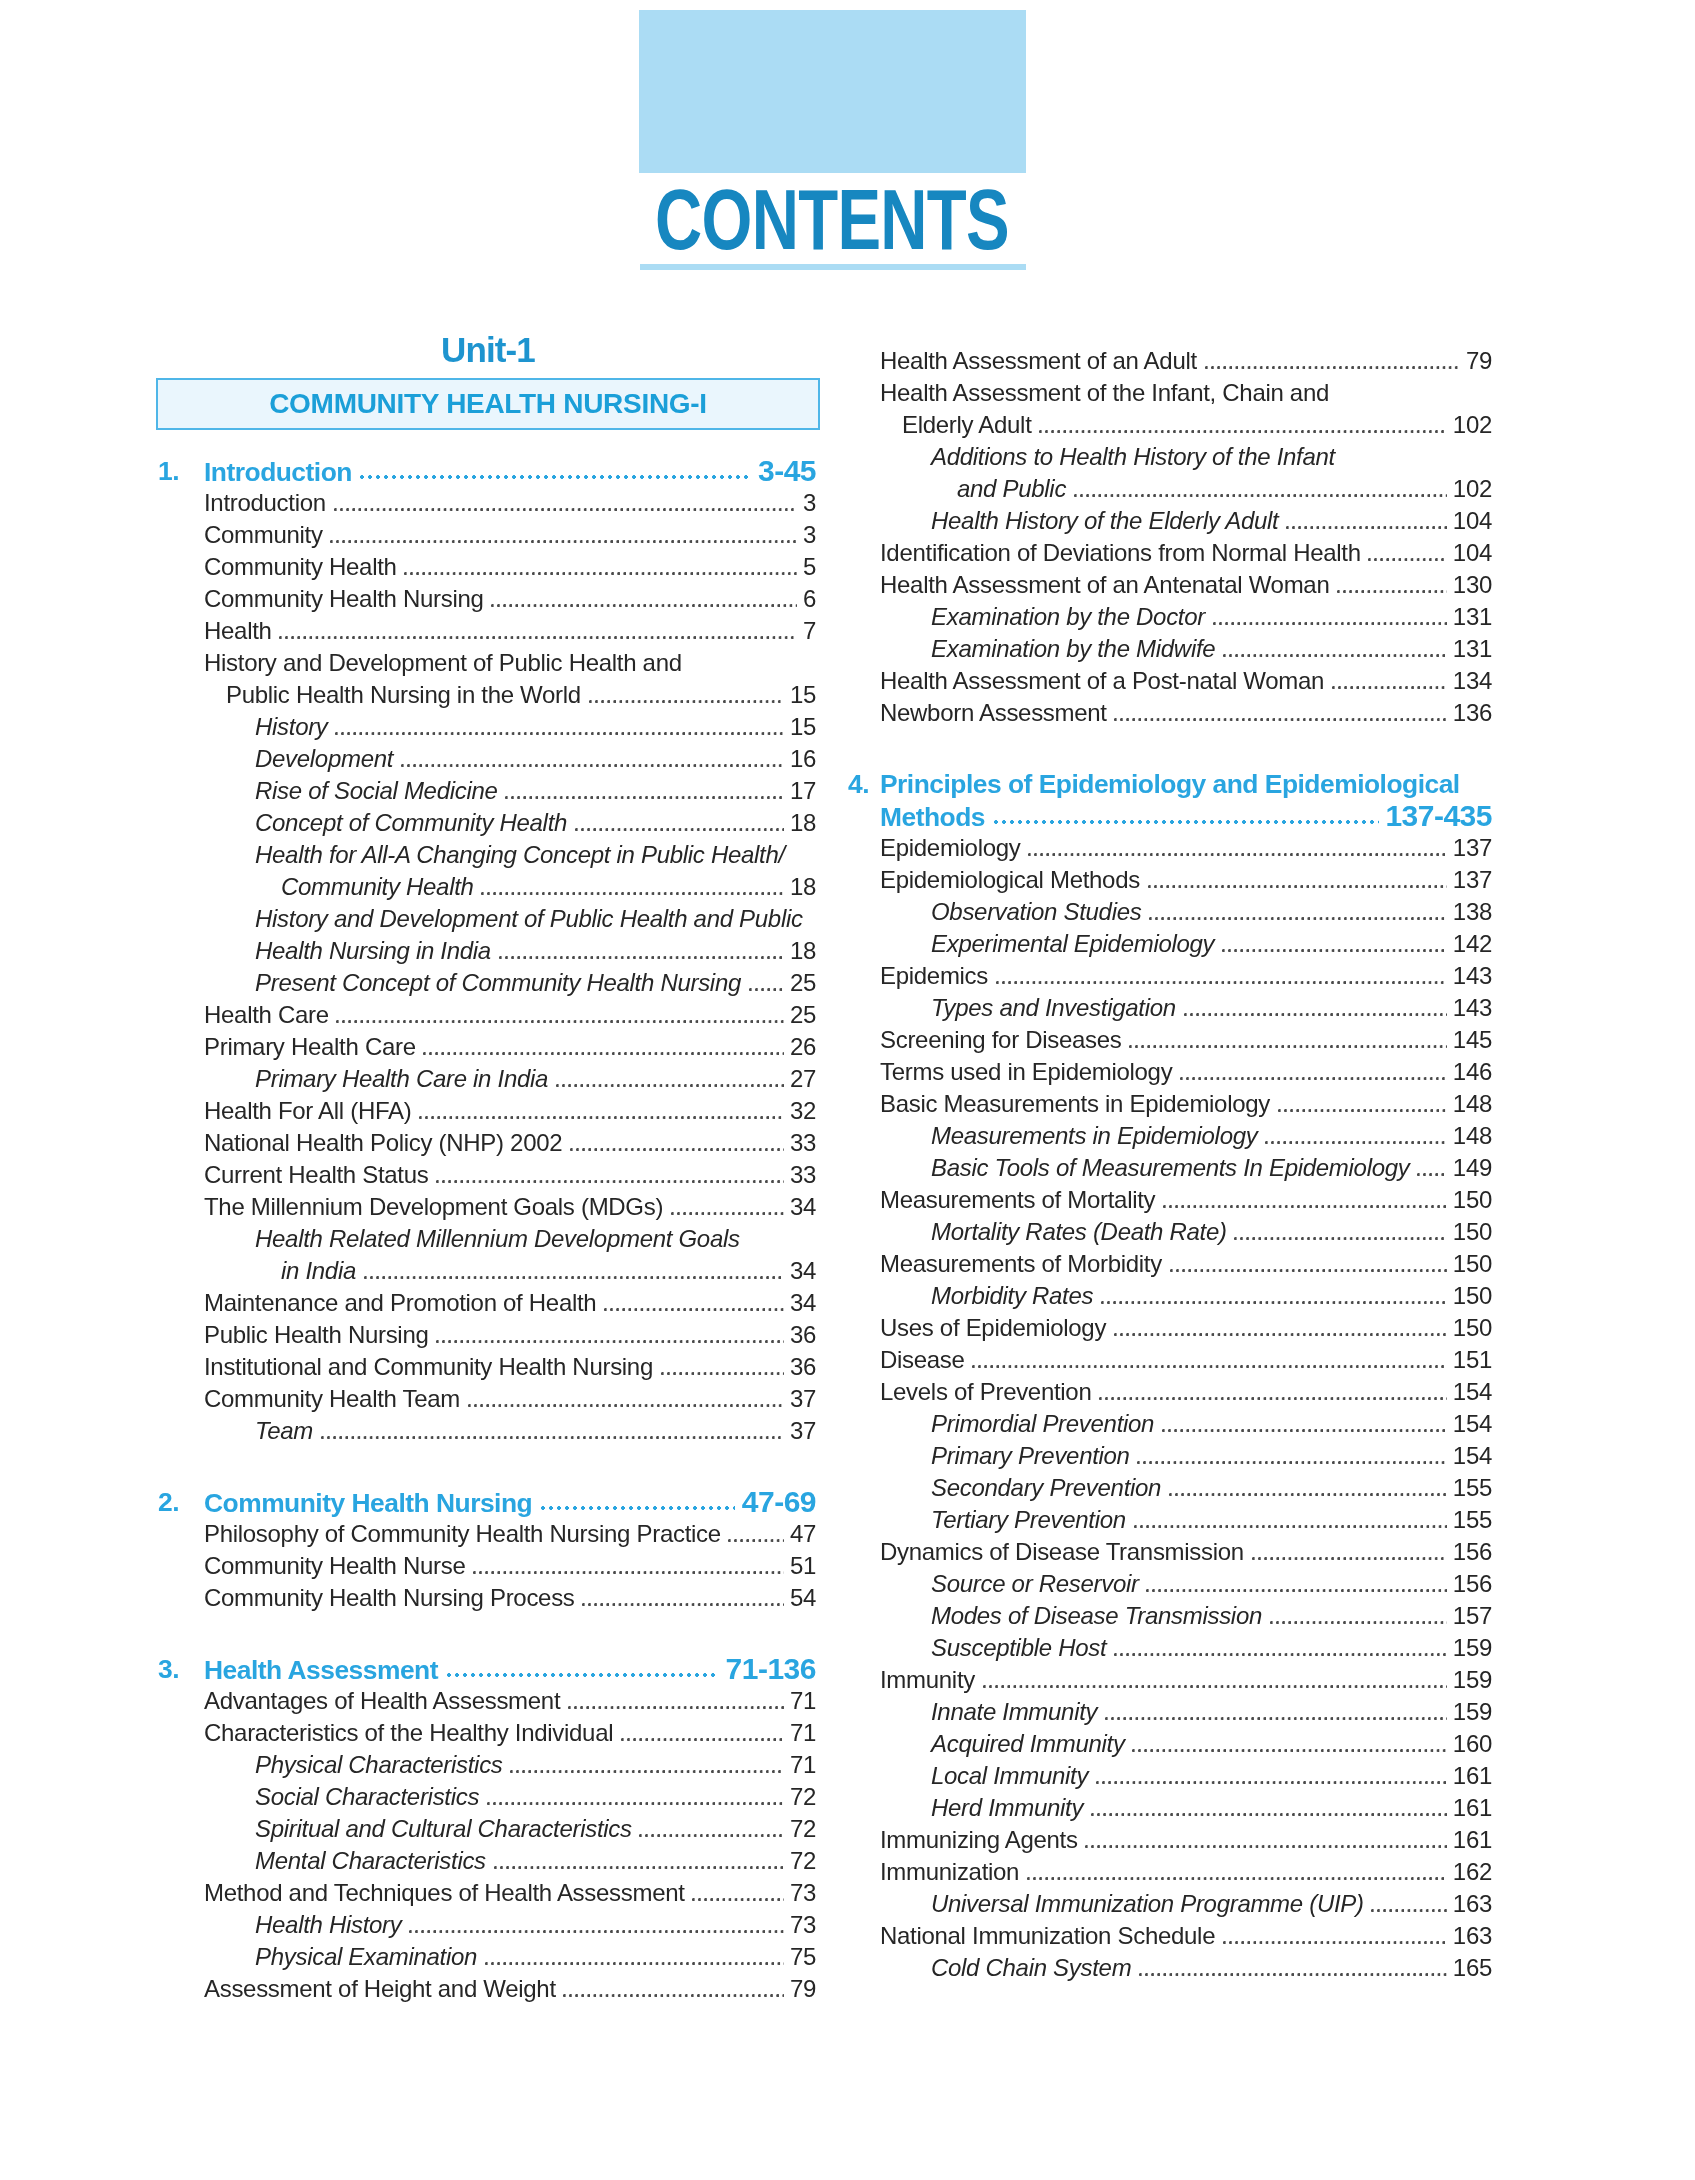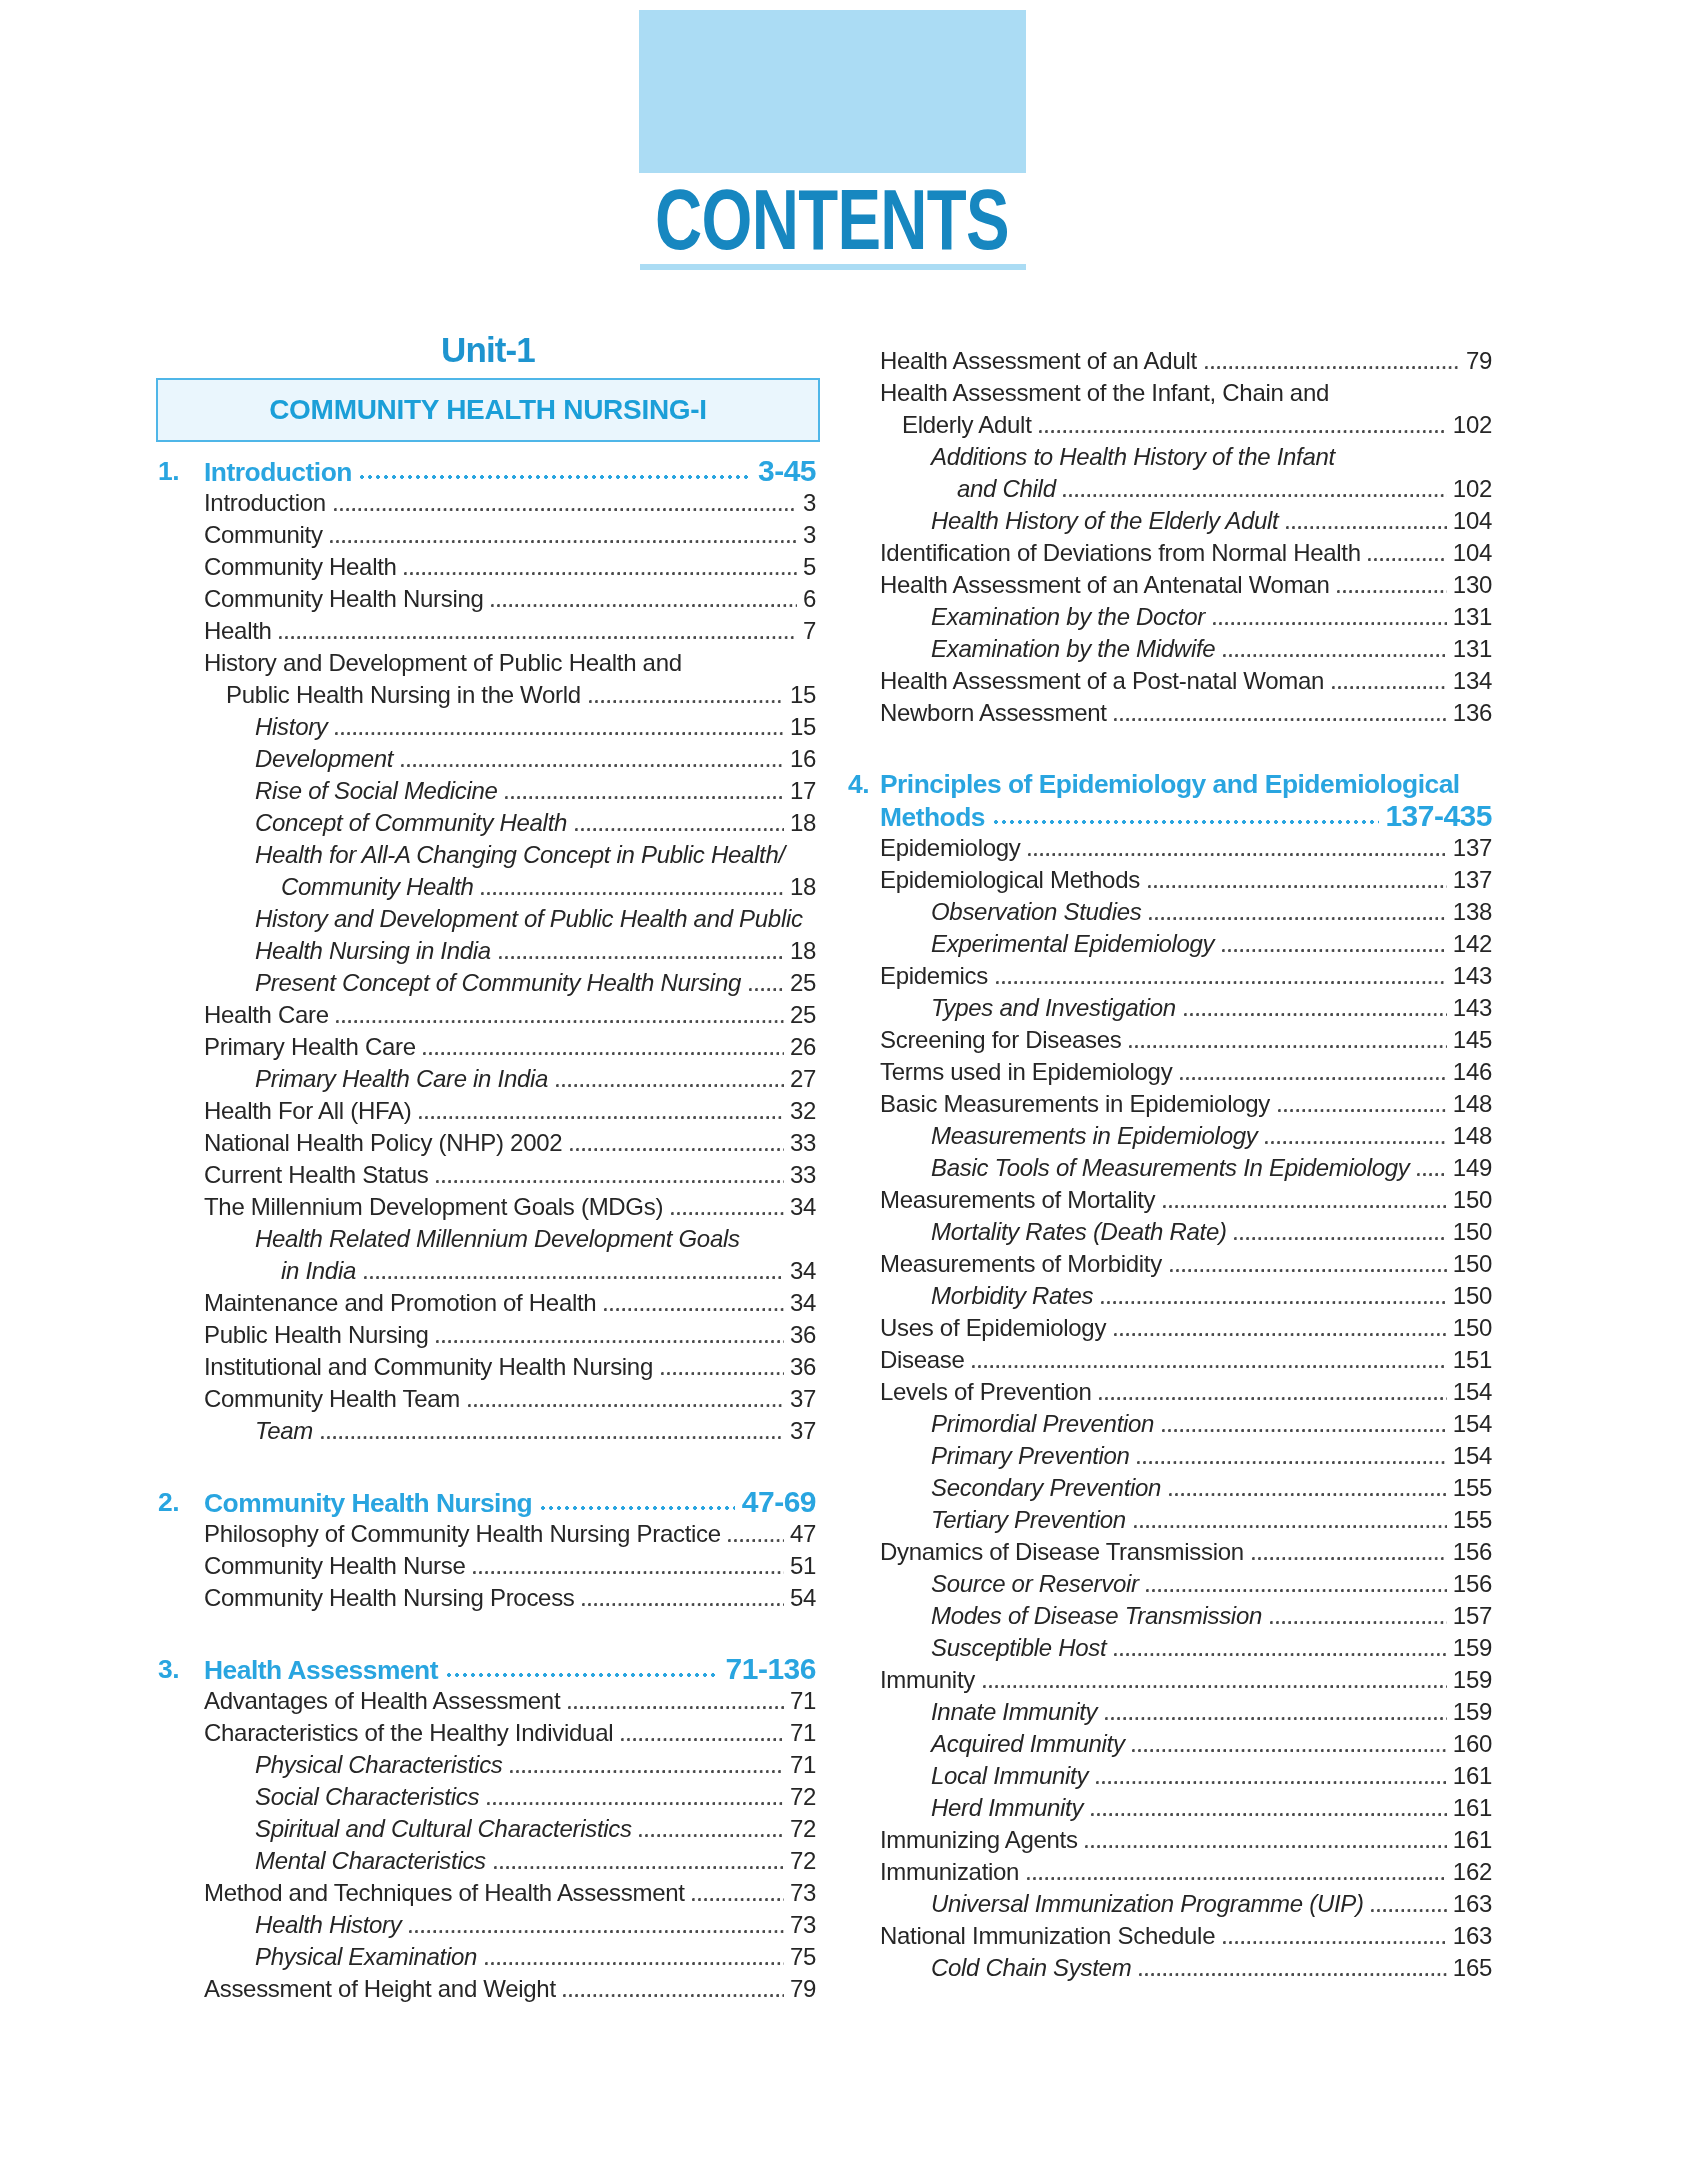--- a/index.html
+++ b/index.html
@@ -41,21 +41,21 @@
     background:var(--banner-blue);
   }
   .unit-title{
     position:absolute;left:156px;top:312px;width:664px;
     text-align:center;
     font-size:35px;font-weight:bold;line-height:55px;
     color:var(--unit-blue);
     letter-spacing:-0.9px;
   }
   .unit-box{
-    position:absolute;left:156px;top:368px;width:664px;height:64px;
+    position:absolute;left:156px;top:368px;width:664px;height:52px;
     box-sizing:border-box;
     background:var(--box-bg);
     border:2.6px solid var(--box-border);
     display:flex;align-items:center;justify-content:center;
   }
   .unit-box span{
     font-size:28px;font-weight:bold;color:#1b9fd8;
     letter-spacing:-0.3px;white-space:nowrap;
   }
   .col{position:absolute;}
@@ -354,21 +354,21 @@
         </div>
         <div class="row item ind1">
           <span class="t">Elderly Adult</span>
           <span class="dots"></span>
           <span class="pg">102</span>
         </div>
         <div class="row item ind2 it nopg">
           <span class="t">Additions to Health History of the Infant</span>
         </div>
         <div class="row item ind3 it">
-          <span class="t">and Child</span>
+          <span class="t">and Public</span>
           <span class="dots"></span>
           <span class="pg">102</span>
         </div>
         <div class="row item ind2 it">
           <span class="t">Health History of the Elderly Adult</span>
           <span class="dots"></span>
           <span class="pg">104</span>
         </div>
         <div class="row item ind0">
           <span class="t">Identification of Deviations from Normal Health</span>

